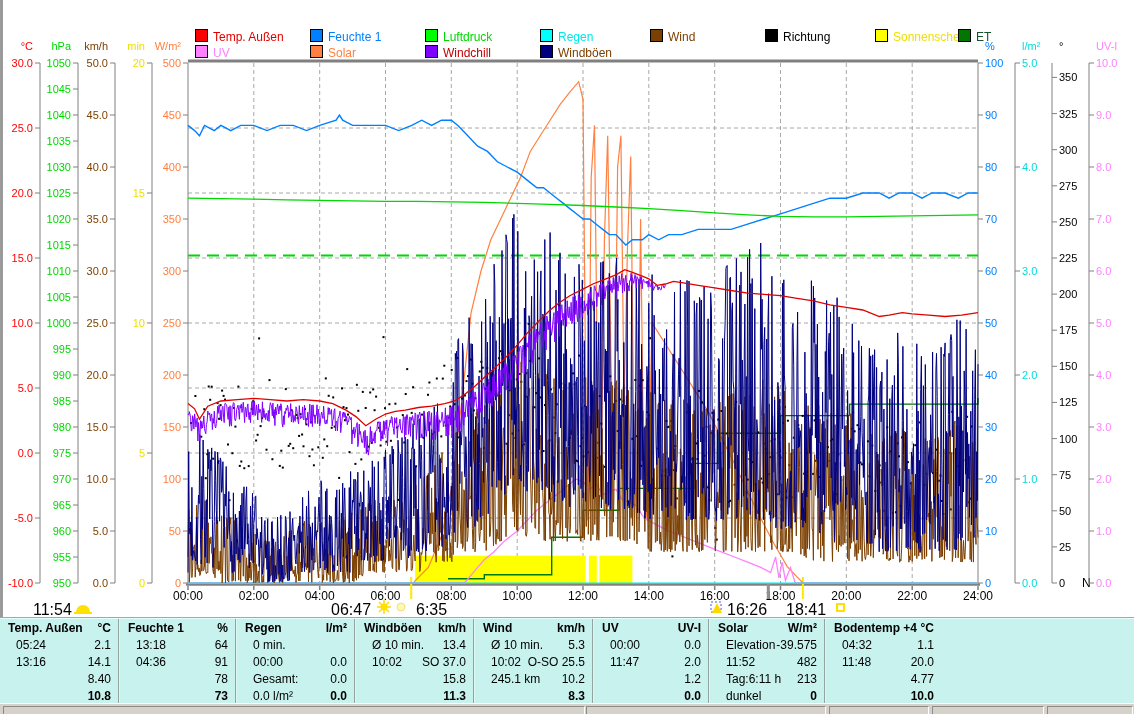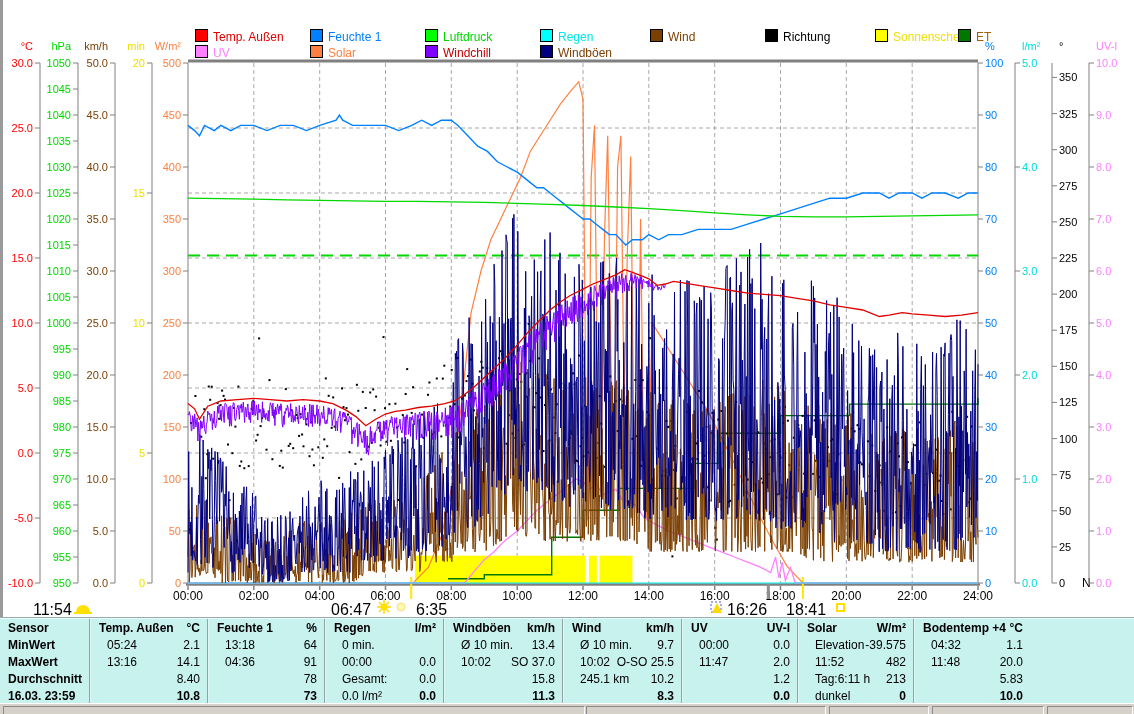--- a/index.html
+++ b/index.html
@@ -39,21 +39,21 @@
 <div id="app">
   <div id="left-frame"></div>
   <div id="legend-layer">
       <div class="legend-item" style="left: 195px; top: 29px;"><span class="sw" style="background: rgb(255, 0, 0);"></span><span style="color: rgb(224, 0, 0);">Temp. Außen</span></div>
       <div class="legend-item" style="left: 310px; top: 29px;"><span class="sw" style="background: rgb(0, 128, 255);"></span><span style="color: rgb(0, 128, 255);">Feuchte 1</span></div>
       <div class="legend-item" style="left: 425px; top: 29px;"><span class="sw" style="background: rgb(0, 255, 0);"></span><span style="color: rgb(0, 216, 0);">Luftdruck</span></div>
       <div class="legend-item" style="left: 540px; top: 29px;"><span class="sw" style="background: rgb(0, 255, 255);"></span><span style="color: rgb(0, 232, 232);">Regen</span></div>
       <div class="legend-item" style="left: 650px; top: 29px;"><span class="sw" style="background: rgb(123, 63, 0);"></span><span style="color: rgb(123, 63, 0);">Wind</span></div>
       <div class="legend-item" style="left: 765px; top: 29px;"><span class="sw" style="background: rgb(0, 0, 0);"></span><span style="color: rgb(0, 0, 0);">Richtung</span></div>
       <div class="legend-item" style="left: 875px; top: 29px;"><span class="sw" style="background: rgb(255, 255, 0);"></span><span style="color: rgb(240, 224, 0);">Sonnenschein</span></div>
-      <div class="legend-item" style="left: 958px; top: 29px;"><span class="sw" style="background: rgb(0, 120, 0);"></span><span style="color: #a16207;">ET</span></div>
+      <div class="legend-item" style="left: 958px; top: 29px;"><span class="sw" style="background: rgb(0, 120, 0);"></span><span style="color: #14532d;">ET</span></div>
       <div class="legend-item" style="left: 195px; top: 45px;"><span class="sw" style="background: rgb(255, 128, 255);"></span><span style="color: rgb(255, 128, 255);">UV</span></div>
       <div class="legend-item" style="left: 310px; top: 45px;"><span class="sw" style="background: rgb(255, 128, 64);"></span><span style="color: rgb(255, 128, 64);">Solar</span></div>
       <div class="legend-item" style="left: 425px; top: 45px;"><span class="sw" style="background: rgb(128, 0, 255);"></span><span style="color: rgb(192, 0, 0); margin-top: 12px;">Windchill</span></div>
       <div class="legend-item" style="left: 540px; top: 45px;"><span class="sw" style="background: rgb(0, 0, 128);"></span><span style="color: rgb(123, 63, 0);">Windböen</span></div>
     </div>
   <svg id="plot" width="1134" height="617" viewBox="0 0 1134 617">
       <line x1="253.8" y1="63" x2="253.8" y2="583" stroke="#a8a8a8" stroke-dasharray="4 3"></line>
       <line x1="319.7" y1="63" x2="319.7" y2="583" stroke="#a8a8a8" stroke-dasharray="4 3"></line>
       <line x1="385.5" y1="63" x2="385.5" y2="583" stroke="#a8a8a8" stroke-dasharray="4 3"></line>
       <line x1="451.3" y1="63" x2="451.3" y2="583" stroke="#a8a8a8" stroke-dasharray="4 3"></line>
@@ -705,37 +705,20 @@
       <rect x="1" y="2" width="10" height="10" fill="none" stroke="#5555dd" stroke-dasharray="2 2"></rect>
       <polygon points="7,3 12,13 2,13" fill="#ffd800"></polygon>
     </svg>
     <span style="left:727px;top:601px;">16:26</span>
     <span style="left:786px;top:601px;">18:41</span>
     <svg style="left:835px;top:602px;" width="12" height="12">
       <rect x="2" y="2" width="7" height="7" fill="none" stroke="#ffe000" stroke-width="2"></rect>
     </svg>
   </div>
   <div id="stats-table">
-      <div class="tcol" style="width: 89px;">
-        <div class="trow hdr">
-          <span class="tr-left">Sensor</span>
-        </div>
-        <div class="trow" style="font-weight: bold;">
-          <span class="tr-left">MinWert</span>
-        </div>
-        <div class="trow" style="font-weight: bold;">
-          <span class="tr-left">MaxWert</span>
-        </div>
-        <div class="trow" style="font-weight: bold;">
-          <span class="tr-left">Durchschnitt</span>
-        </div>
-        <div class="trow" style="font-weight: bold;">
-          <span class="tr-left">16.03. 23:59</span>
-        </div>
-      </div>
       <div class="tcol" style="width: 118px;">
         <div class="trow hdr">
           <span class="tr-left">Temp. Außen</span>
           <span class="tr-right">°C</span>
         </div>
         <div class="trow">
           <span class="tr-left indent">05:24</span>
           <span class="tr-right">2.1</span>
         </div>
         <div class="trow">
@@ -817,21 +800,21 @@
           <span class="tr-right bold">11.3</span>
         </div>
       </div>
       <div class="tcol" style="width: 119px;">
         <div class="trow hdr">
           <span class="tr-left">Wind</span>
           <span class="tr-right">km/h</span>
         </div>
         <div class="trow">
           <span class="tr-left indent">Ø 10 min.</span>
-          <span class="tr-right">9.7</span>
+          <span class="tr-right">5.3</span>
         </div>
         <div class="trow">
           <span class="tr-left indent">10:02</span>
           <span class="tr-right">O-SO 25.5</span>
         </div>
         <div class="trow">
           <span class="tr-left indent">245.1 km</span>
           <span class="tr-right">10.2</span>
         </div>
         <div class="trow">
@@ -891,21 +874,21 @@
         <div class="trow">
           <span class="tr-left indent">04:32</span>
           <span class="tr-right">1.1</span>
         </div>
         <div class="trow">
           <span class="tr-left indent">11:48</span>
           <span class="tr-right">20.0</span>
         </div>
         <div class="trow">
           <span class="tr-left indent"></span>
-          <span class="tr-right">5.83</span>
+          <span class="tr-right">4.77</span>
         </div>
         <div class="trow">
           <span class="tr-left indent"></span>
           <span class="tr-right bold">10.0</span>
         </div>
       </div>
     </div>
   <div id="status-bar">
       <div class="sb-panel" style="left: 3px; width: 580px;"></div>
       <div class="sb-panel" style="left: 586px; width: 238px;"></div>

